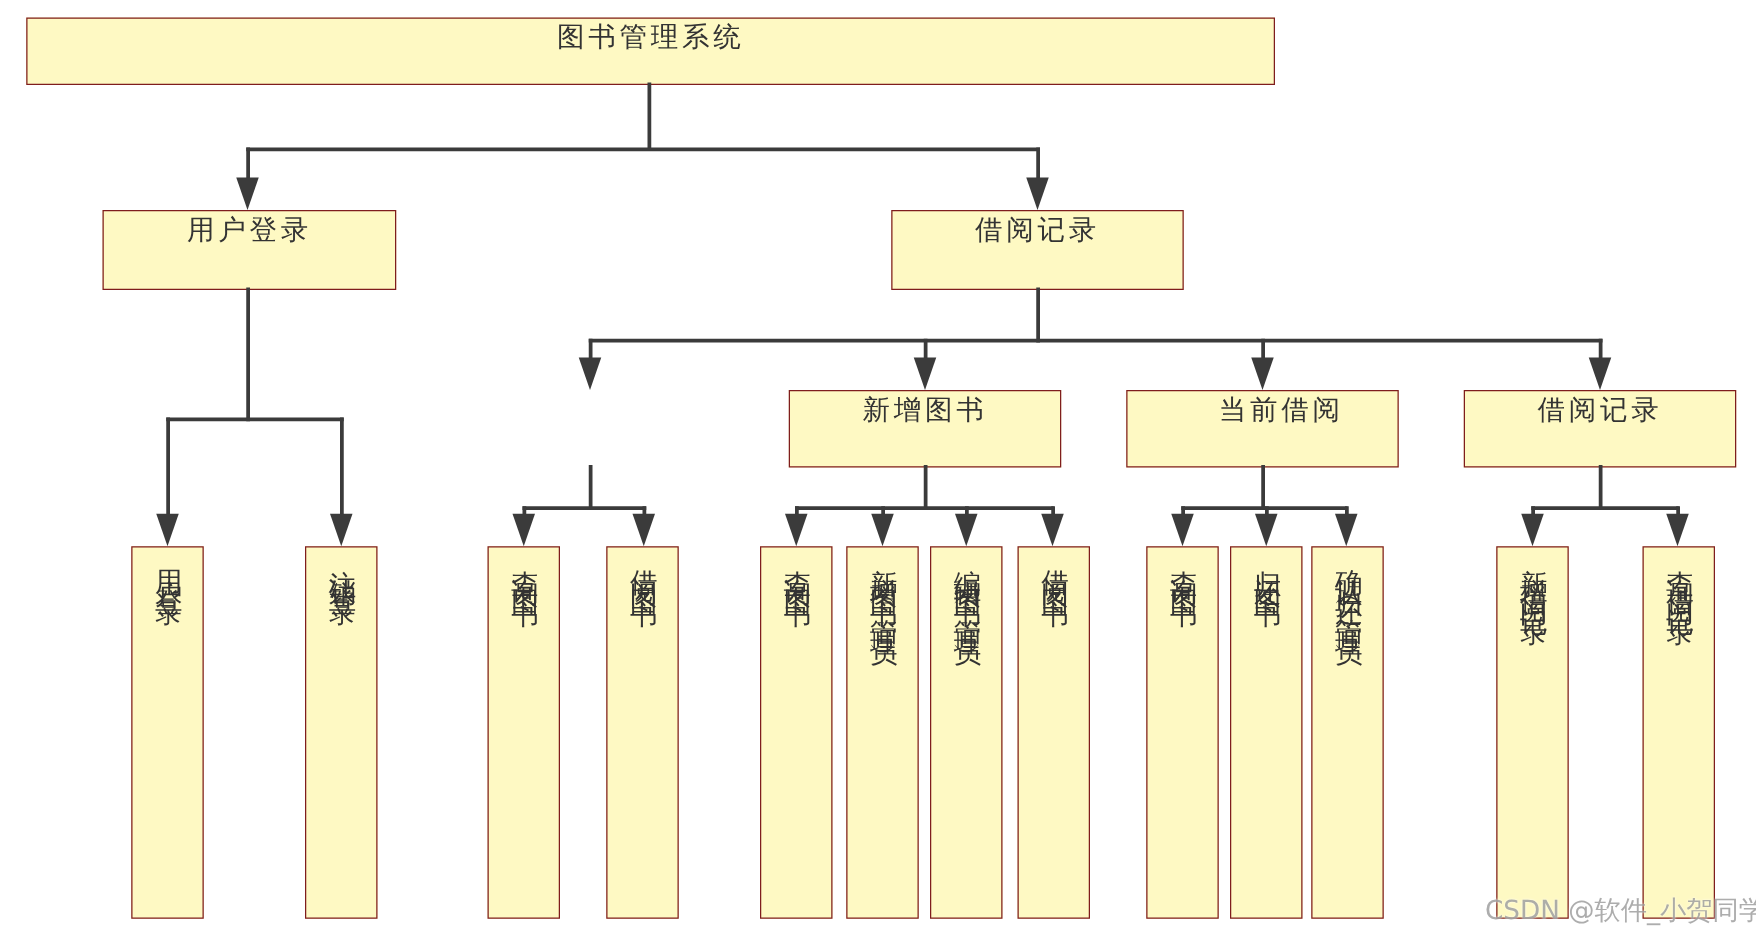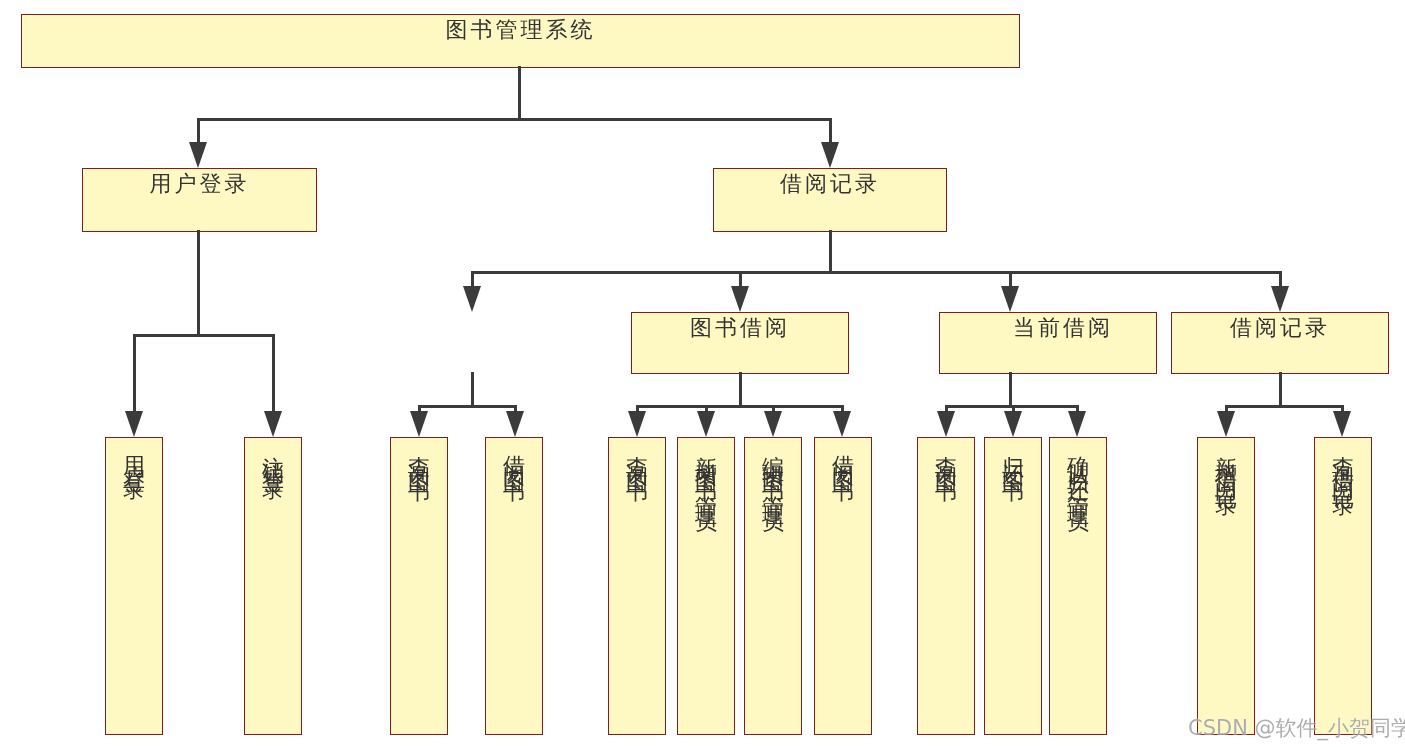--- a/index.html
+++ b/index.html
@@ -44,24 +44,24 @@
   <div class="box" style="left:82px; top:168px; width:235px; height:64px;">
     <span class="hlabel">用户登录</span>
   </div>
 
   <div class="box" style="left:713px; top:168px; width:234px; height:64px;">
     <span class="hlabel">借阅记录</span>
   </div>
 
 
   <div class="box" style="left:631px; top:312px; width:218px; height:62px;">
-    <span class="hlabel">图书借阅</span>
+    <span class="hlabel">新增图书</span>
   </div>
 
-  <div class="box" style="left:939px; top:312px; width:218px; height:62px;padding-left:30px;">
+  <div class="box" style="left:901px; top:312px; width:218px; height:62px;padding-left:30px;">
     <span class="hlabel">当前借阅</span>
   </div>
 
   <div class="box" style="left:1171px; top:312px; width:218px; height:62px;">
     <span class="hlabel">借阅记录</span>
   </div>
 
   <div class="box" style="left:105px; top:437px; width:58px; height:298px;">
     <span class="vlabel">用户登录</span>
   </div>

